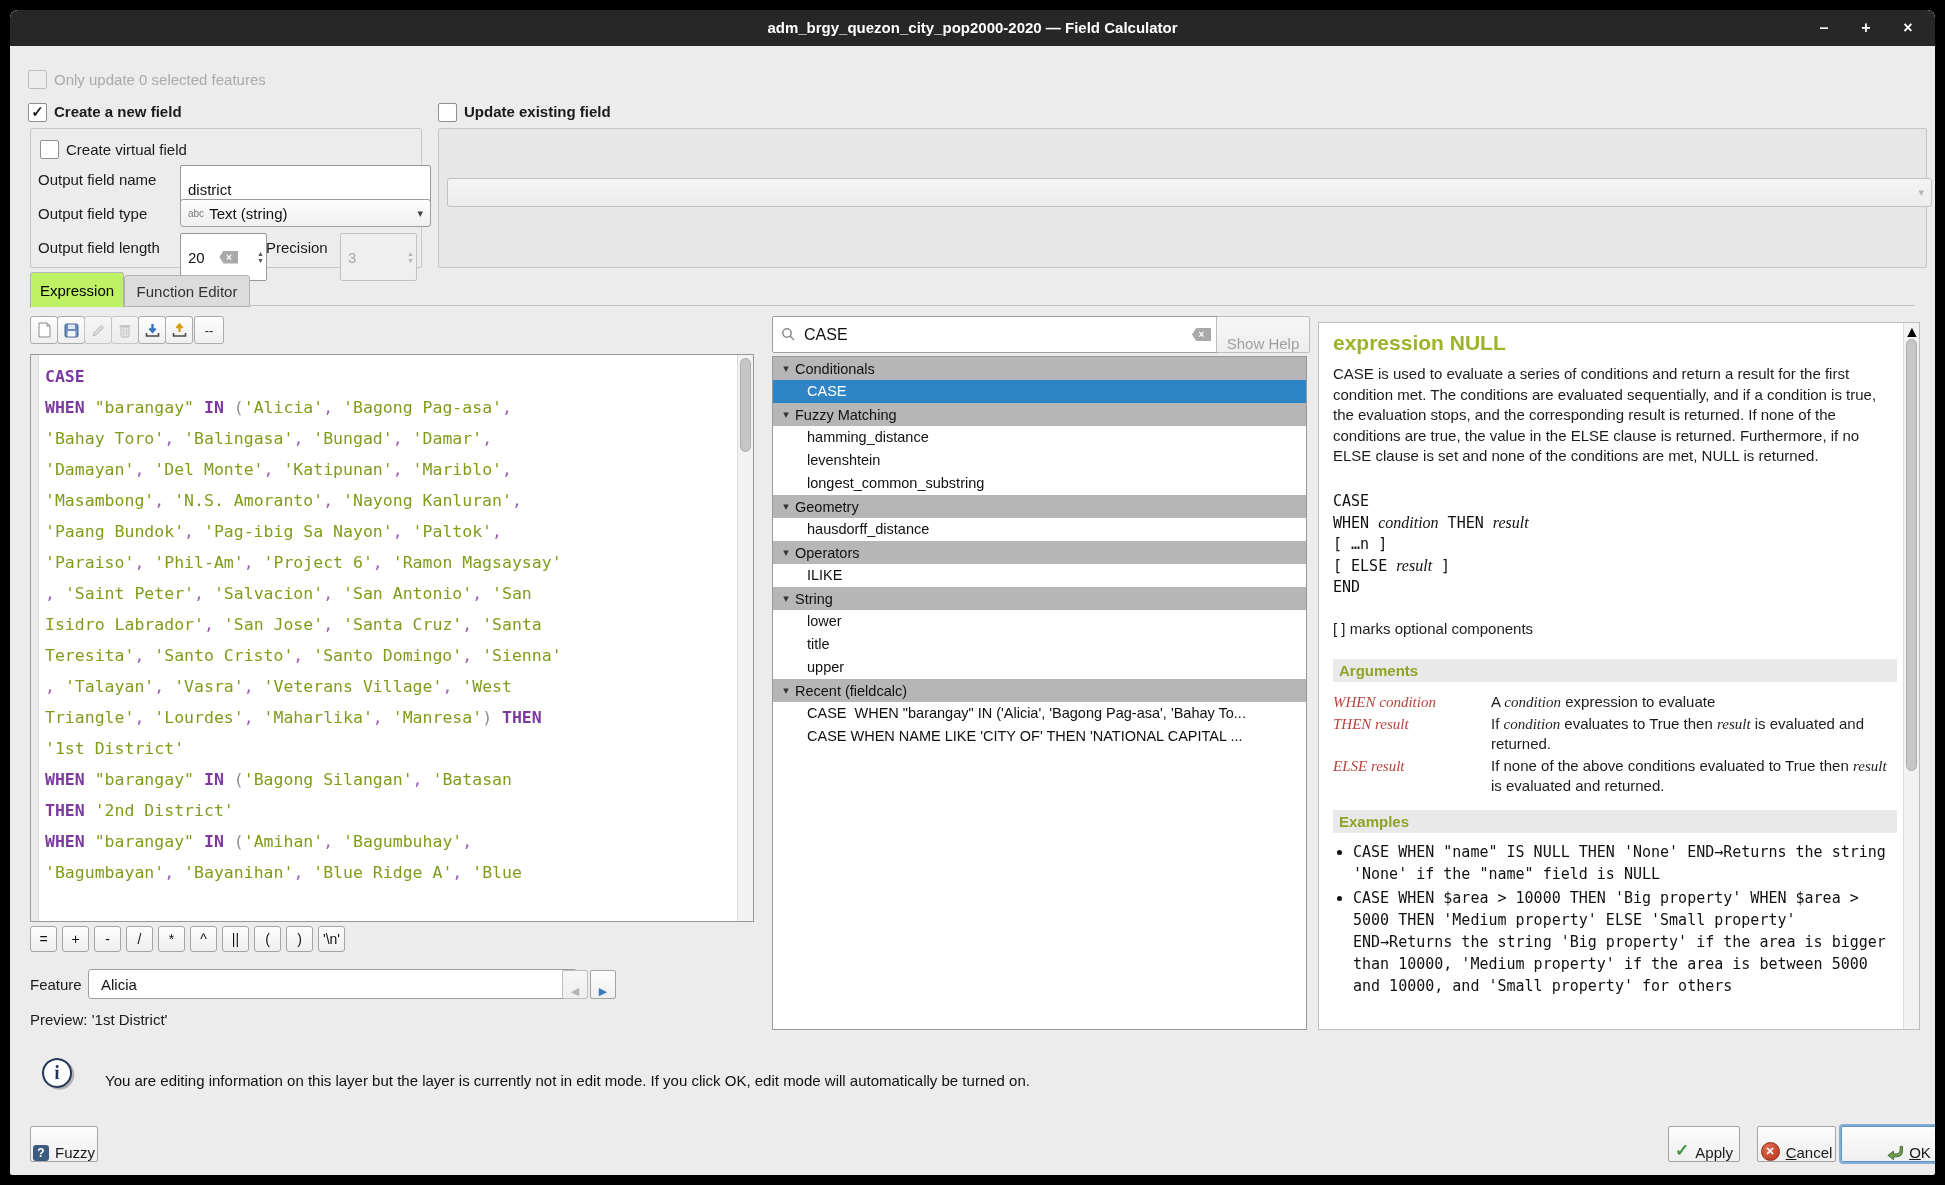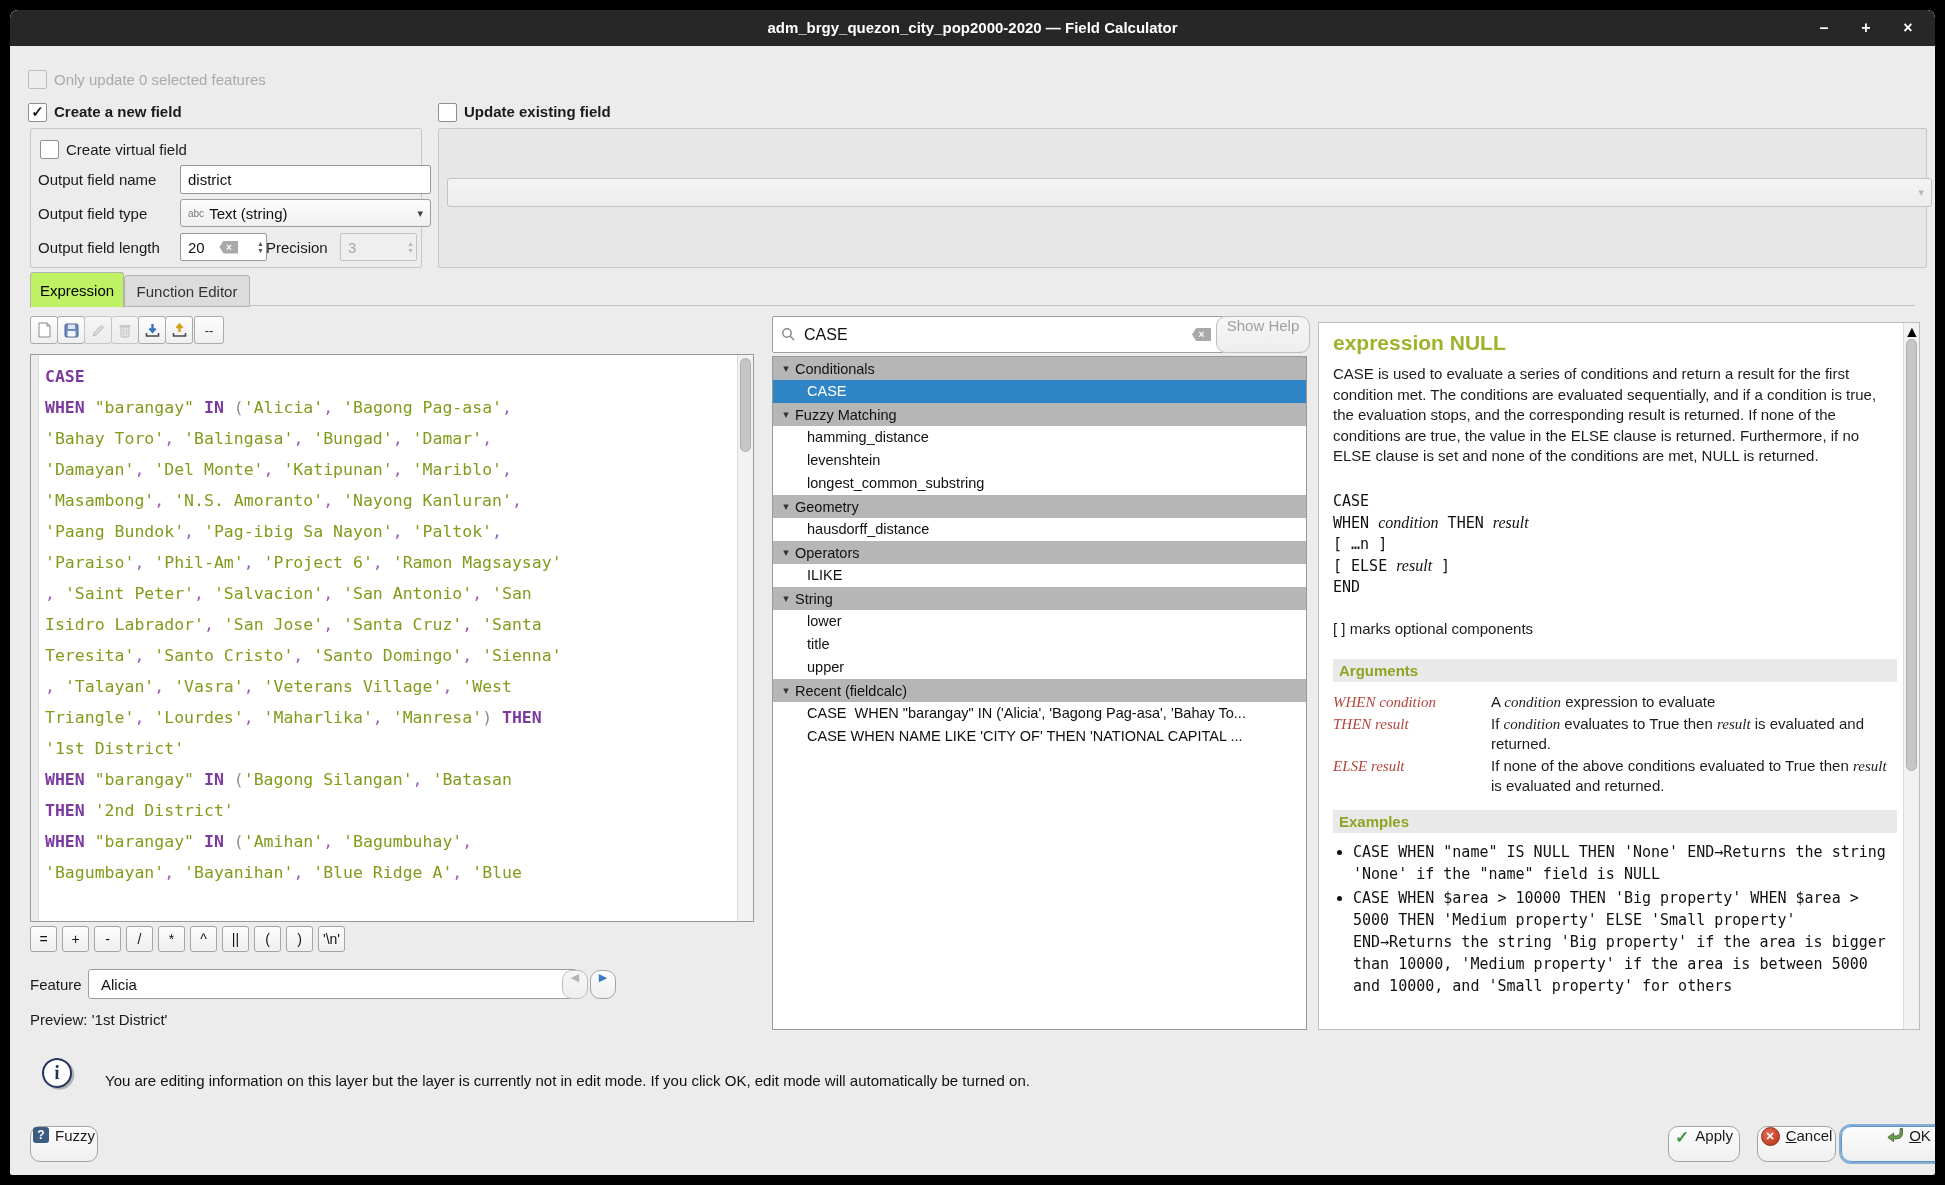--- a/index.html
+++ b/index.html
@@ -13,36 +13,36 @@
   .win-controls{position:absolute;right:18px;top:0;height:36px;display:flex;align-items:center;gap:24px;}
   .win-controls span{color:#fff;font-size:16px;font-weight:bold;width:18px;text-align:center;cursor:default;}
   
   .lbl{position:absolute;font-size:15px;color:#1a1a1a;white-space:nowrap;}
   .lbl.bold{font-weight:bold;}
   .lbl.disabled{color:#a9a9a9;}
   .cb{position:absolute;width:17px;height:17px;background:#fff;border:1px solid #8f8f8f;border-radius:2px;
     font-size:15px;line-height:15px;text-align:center;color:#1a1a1a;font-weight:bold;}
   .cb.disabled{background:#ededed;border-color:#bdbdbd;}
   .inputbox{position:absolute;background:#fff;border:1px solid #989898;border-radius:2px;
-    font-size:15px;color:#111;display:flex;align-items:center;padding:0 7px;}
+    font-size:15px;color:#111;display:flex;align-items:center;padding:10px 7px;}
   .inputbox.disabled{background:#efefef;border-color:#c2c2c2;color:#a6a6a6;}
   .combo{position:absolute;background:linear-gradient(#fdfdfd,#f0f0f0);border:1px solid #9d9d9d;border-radius:3px;
     font-size:15px;color:#111;display:flex;align-items:center;padding:0 7px;}
   .combo .drop{margin-left:auto;font-size:11px;color:#444;}
   .combo.disabled{background:linear-gradient(#f4f4f4,#ececec);border-color:#c2c2c2;color:#a6a6a6;}
   .combo.disabled .drop{color:#b5b5b5;}
   .abc{font-size:10px;color:#777;margin-right:5px;letter-spacing:0;}
   .spin{margin-left:auto;display:flex;flex-direction:column;justify-content:center;line-height:7px;}
   .spin i{font-style:normal;font-size:7px;color:#555;}
   .spin.disabled i{color:#b8b8b8;}
   .clear-ic{width:19px;height:13px;background:#a9a9a9;color:#fff;font-size:10px;line-height:13px;font-weight:bold;
     text-align:center;margin-left:auto;margin-right:4px;
     clip-path:polygon(22% 0,100% 0,100% 100%,22% 100%,0 50%);}
-  .btn{position:absolute;background:linear-gradient(#fdfdfd,#efefef);border:1px solid #a4a4a4;border-radius:10px;
-    font-size:15px;color:#1a1a1a;display:flex;align-items:flex-start;justify-content:center;gap:6px;cursor:default;}
+  .btn{position:absolute;background:linear-gradient(#fdfdfd,#efefef);border:1px solid #a4a4a4;border-radius:2px;
+    font-size:15px;color:#1a1a1a;display:flex;align-items:flex-end;justify-content:center;gap:6px;cursor:default;}
   .btn.disabled{color:#9f9f9f;background:linear-gradient(#f6f6f6,#eee);border-color:#bdbdbd;}
   .groupbox{position:absolute;border:1px solid #c6c6c6;border-radius:2px;}
   
   .tabline{position:absolute;left:20px;right:20px;top:295px;height:1px;background:#c4c4c4;}
   .tab{position:absolute;font-size:15px;display:flex;align-items:center;justify-content:center;border:1px solid #b2b2b2;}
   .tab.active{background:#bef264;border-bottom:1px solid #ececec;z-index:2;border-radius:3px 3px 0 0;}
   .tab.inactive{background:#dcdcdc;border-radius:3px 3px 0 0;color:#333;}
   
   .tbtn{position:absolute;top:306px;width:26px;height:26px;background:linear-gradient(#fdfdfd,#efefef);
     border:1px solid #ababab;border-radius:3px;display:flex;align-items:center;justify-content:center;}

